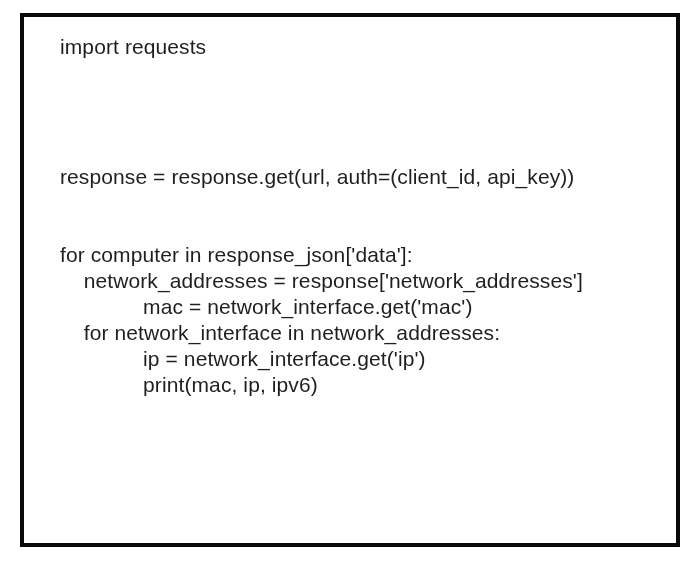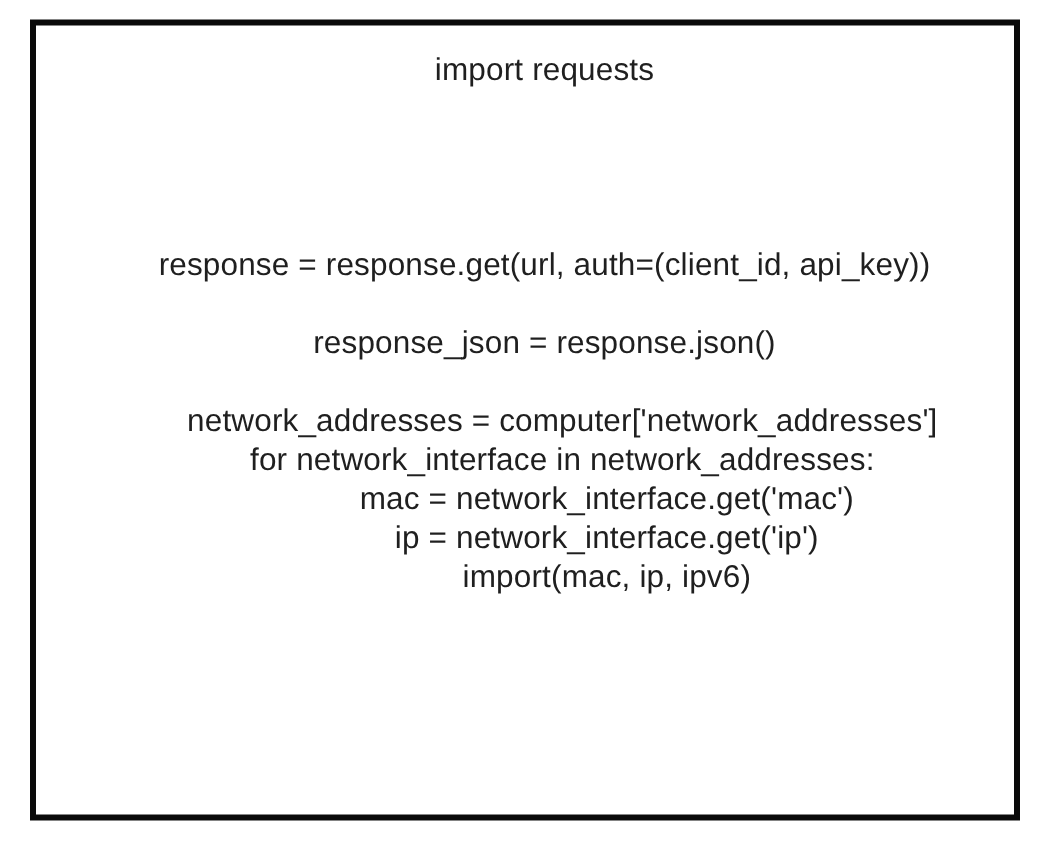--- a/index.html
+++ b/index.html
@@ -18,21 +18,20 @@
   .code-box {
     position: absolute;
     left: 20px;
     top: 13px;
     width: 660px;
     height: 534px;
     box-sizing: border-box;
     border: 4px solid #0a0a0a;
     background: #ffffff;
     padding: 17px 10px 0 36px;
-    text-align: center;
   }
   .code-line {
     font-family: "Liberation Sans", sans-serif;
     font-size: 21px;
     line-height: 26px;
     min-height: 26px;
     color: #1f1f1f;
     white-space: pre;
     letter-spacing: 0.1px;
   }
@@ -42,21 +41,21 @@
 
 <div class="page">
   <div class="code-box">
     <div class="code-line">import requests</div>
     <div class="code-line"></div>
     <div class="code-line"></div>
     <div class="code-line"></div>
     <div class="code-line"></div>
     <div class="code-line">response = response.get(url, auth=(client_id, api_key))</div>
     <div class="code-line"></div>
-    <div class="code-line">response_json = response.json()</div>
     <div class="code-line"></div>
-    <div class="code-line">    network_addresses = computer['network_addresses']</div>
+    <div class="code-line">for computer in response_json['data']:</div>
+    <div class="code-line">    network_addresses = response['network_addresses']</div>
+    <div class="code-line">              mac = network_interface.get('mac')</div>
     <div class="code-line">    for network_interface in network_addresses:</div>
-    <div class="code-line">              mac = network_interface.get('mac')</div>
     <div class="code-line">              ip = network_interface.get('ip')</div>
-    <div class="code-line">              import(mac, ip, ipv6)</div>
+    <div class="code-line">              print(mac, ip, ipv6)</div>
   </div>
 </div>
 
 </body></html>

